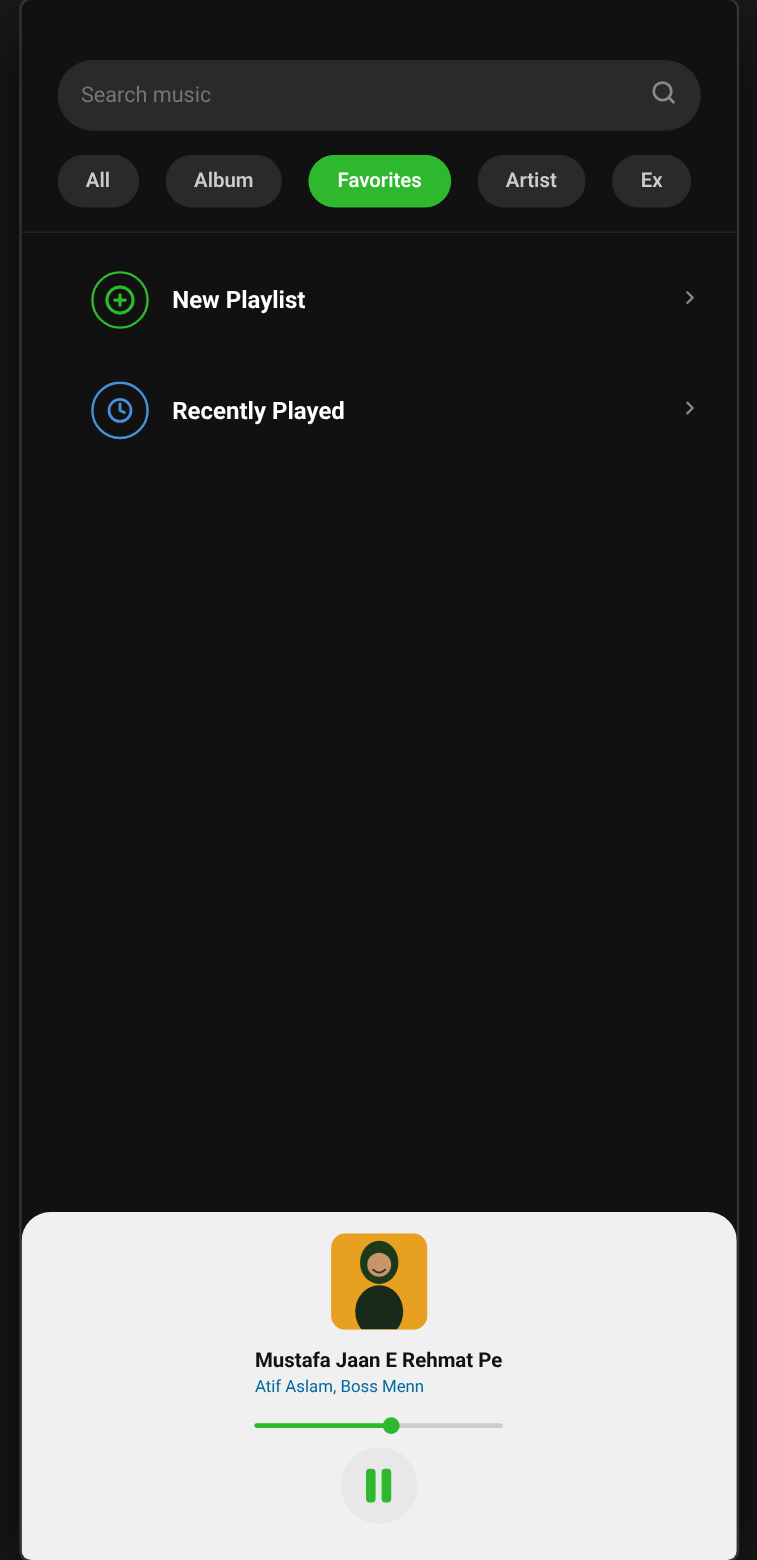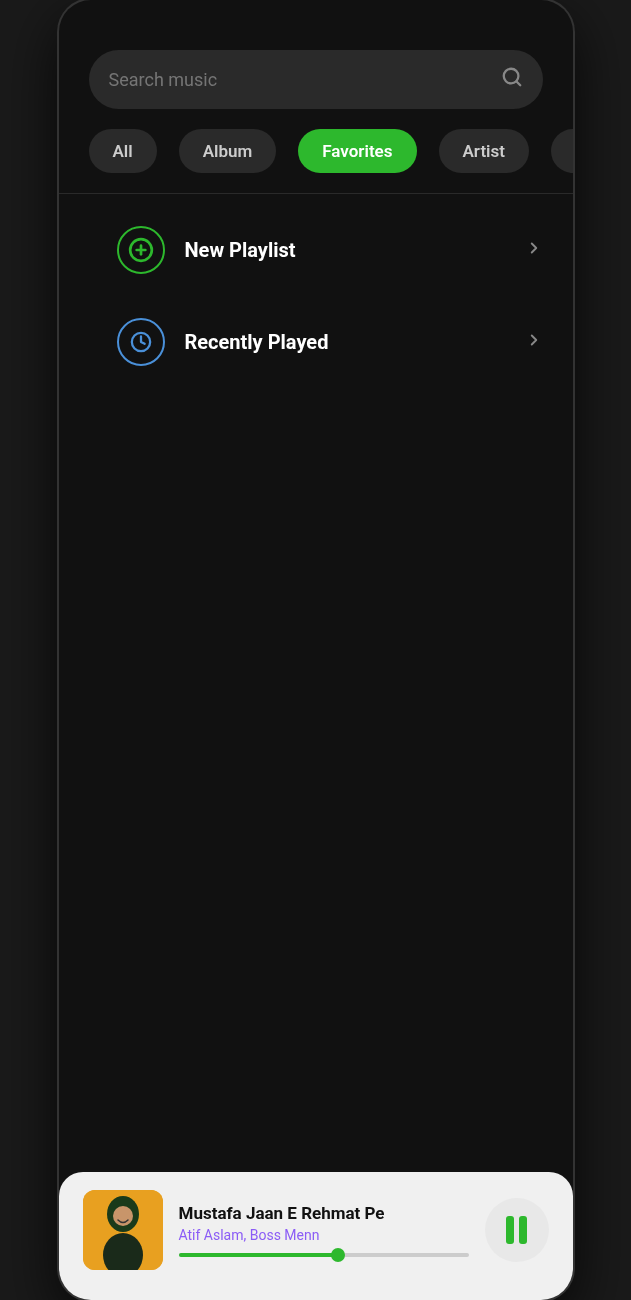--- a/index.html
+++ b/index.html
@@ -7,24 +7,24 @@
     body {
       background: #1a1a1a;
       display: flex;
       justify-content: center;
       align-items: center;
       min-height: 100vh;
       font-family: -apple-system, BlinkMacSystemFont, 'Segoe UI', Roboto, sans-serif;
     }
 
     .phone-frame {
-      width: 514px;
+      width: 596px;
       height: 1300px;
       background: #111111;
-      border-radius: 32px;
+      border-radius: 8px;
       overflow: hidden;
       position: relative;
       box-shadow: 0 0 0 2px #333, 0 20px 60px rgba(0,0,0,0.8);
       display: flex;
       flex-direction: column;
     }
 
     .phone-content {
       flex: 1;
       display: flex;
@@ -157,20 +157,21 @@
     }
 
     
     .now-playing {
       background: #f0f0f0;
       border-radius: 24px 24px 0 0;
       padding: 18px 24px 30px;
       display: flex;
       align-items: center;
       gap: 16px;
+      flex-direction: column;
     }
 
     .album-art {
       width: 80px;
       height: 80px;
       border-radius: 12px;
       background: #e8a020;
       flex-shrink: 0;
       overflow: hidden;
       display: flex;
@@ -188,23 +189,23 @@
       color: #111;
       font-size: 17px;
       font-weight: 700;
       white-space: nowrap;
       overflow: hidden;
       text-overflow: ellipsis;
       margin-bottom: 4px;
     }
 
     .song-artist {
-      color: #8b5cf6;
+      color: #0369a1;
       font-size: 14px;
-      margin-bottom: 10px;
+      margin-bottom: 22px;
     }
 
     .progress-bar-wrap {
       height: 4px;
       background: #ccc;
       border-radius: 2px;
       position: relative;
       cursor: pointer;
     }
 

